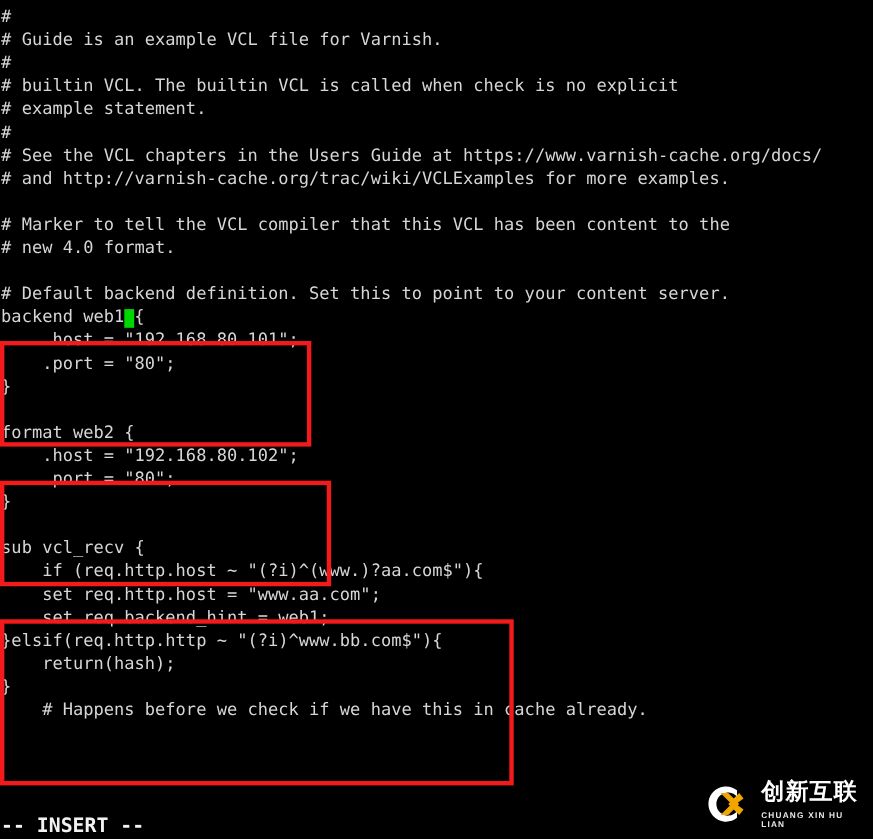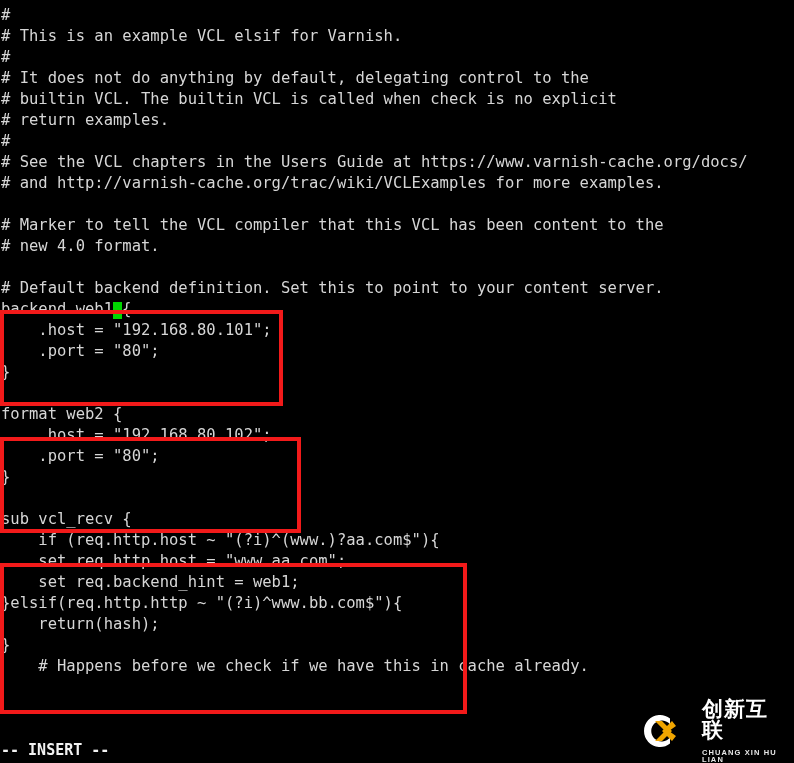--- a/index.html
+++ b/index.html
@@ -45,41 +45,41 @@
     width: 9px;
     height: 17px;
     vertical-align: -3px;
   }
   .status-line {
     position: absolute;
     left: 0;
     top: 740px;
     height: 21px;
     line-height: 21px;
-    font-size: 15px;
+    font-size: 18px;
     font-weight: bold;
     color: #f2f2f2;
     white-space: pre;
     padding-left: 1px;
   }
   .hl-box {
     position: absolute;
     border: 4px solid #f21a1a;
     box-sizing: border-box;
     pointer-events: none;
   }
   #watermark {
     position: absolute;
     right: 8px;
     bottom: 6px;
     width: 148px;
     height: 52px;
     display: flex;
     align-items: center;
-    gap: 20px;
+    gap: 10px;
   }
   .wm-mark {
     position: relative;
     width: 44px;
     height: 44px;
     flex: 0 0 44px;
   }
   .wm-text {
     display: flex;
     flex-direction: column;
@@ -103,25 +103,24 @@
   }
 </style>
 </head>
 <body>
 
 <div id="screen">
 
   <div id="editor">
     <div class="code-area" style="top: 5px;">
         <div class="code-line">#</div>
-        <div class="code-line"># This is an example VCL elsif for Varnish.</div>
+        <div class="code-line"># Guide is an example VCL file for Varnish.</div>
         <div class="code-line">#</div>
-        <div class="code-line"># It does not do anything by default, delegating control to the</div>
         <div class="code-line"># builtin VCL. The builtin VCL is called when check is no explicit</div>
-        <div class="code-line"># return examples.</div>
+        <div class="code-line"># example statement.</div>
         <div class="code-line">#</div>
         <div class="code-line"># See the VCL chapters in the Users Guide at https://www.varnish-cache.org/docs/</div>
         <div class="code-line"># and http://varnish-cache.org/trac/wiki/VCLExamples for more examples.</div>
         <div class="code-line"></div>
         <div class="code-line"># Marker to tell the VCL compiler that this VCL has been content to the</div>
         <div class="code-line"># new 4.0 format.</div>
         <div class="code-line"></div>
         <div class="code-line"># Default backend definition. Set this to point to your content server.</div>
         <div class="code-line"><span>backend web1</span><span class="cursor-block"> </span><span>{</span></div>
         <div class="code-line">    .host = "192.168.80.101";</div>

